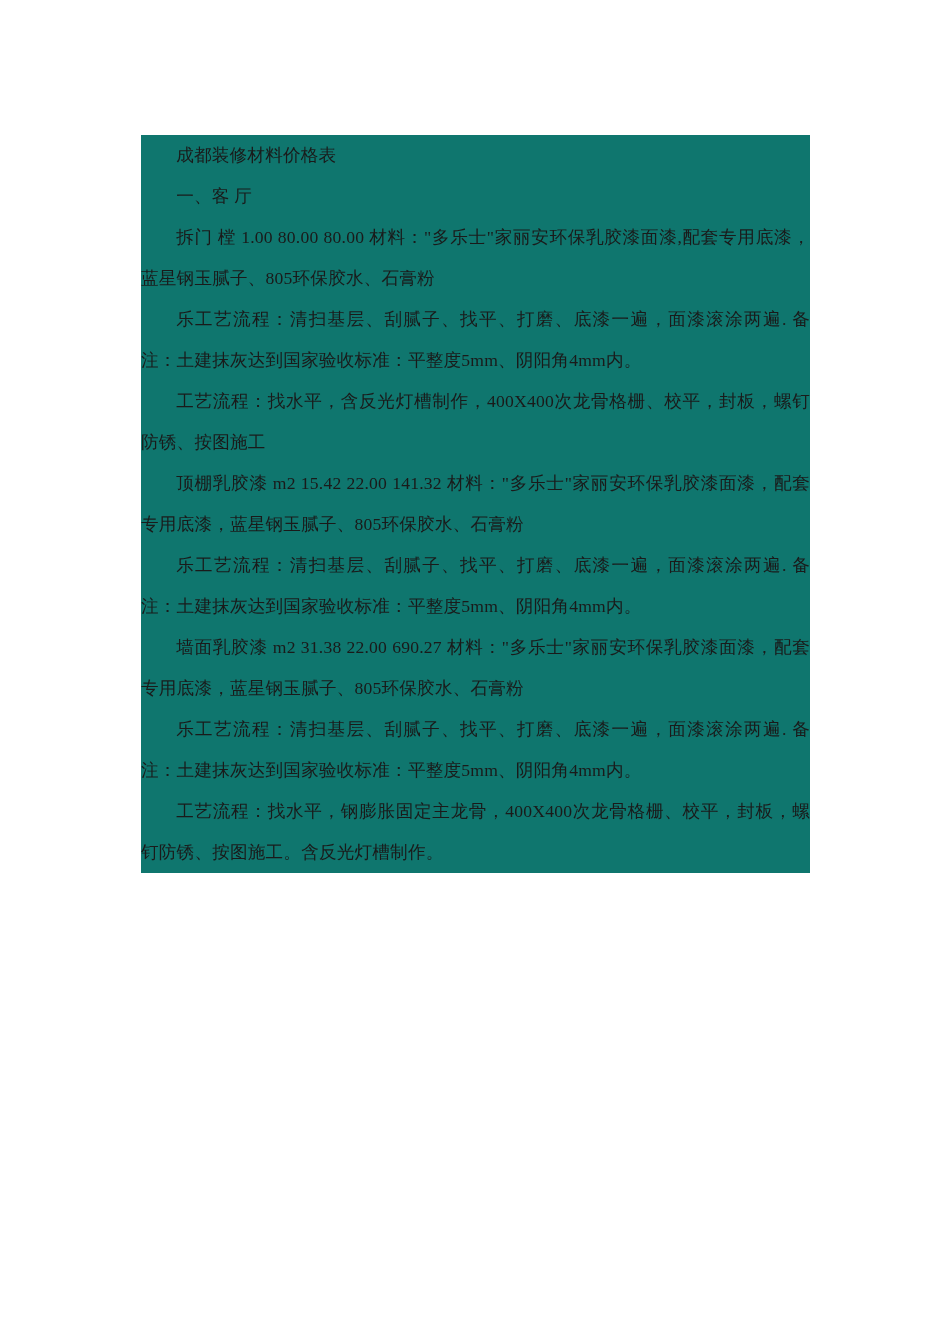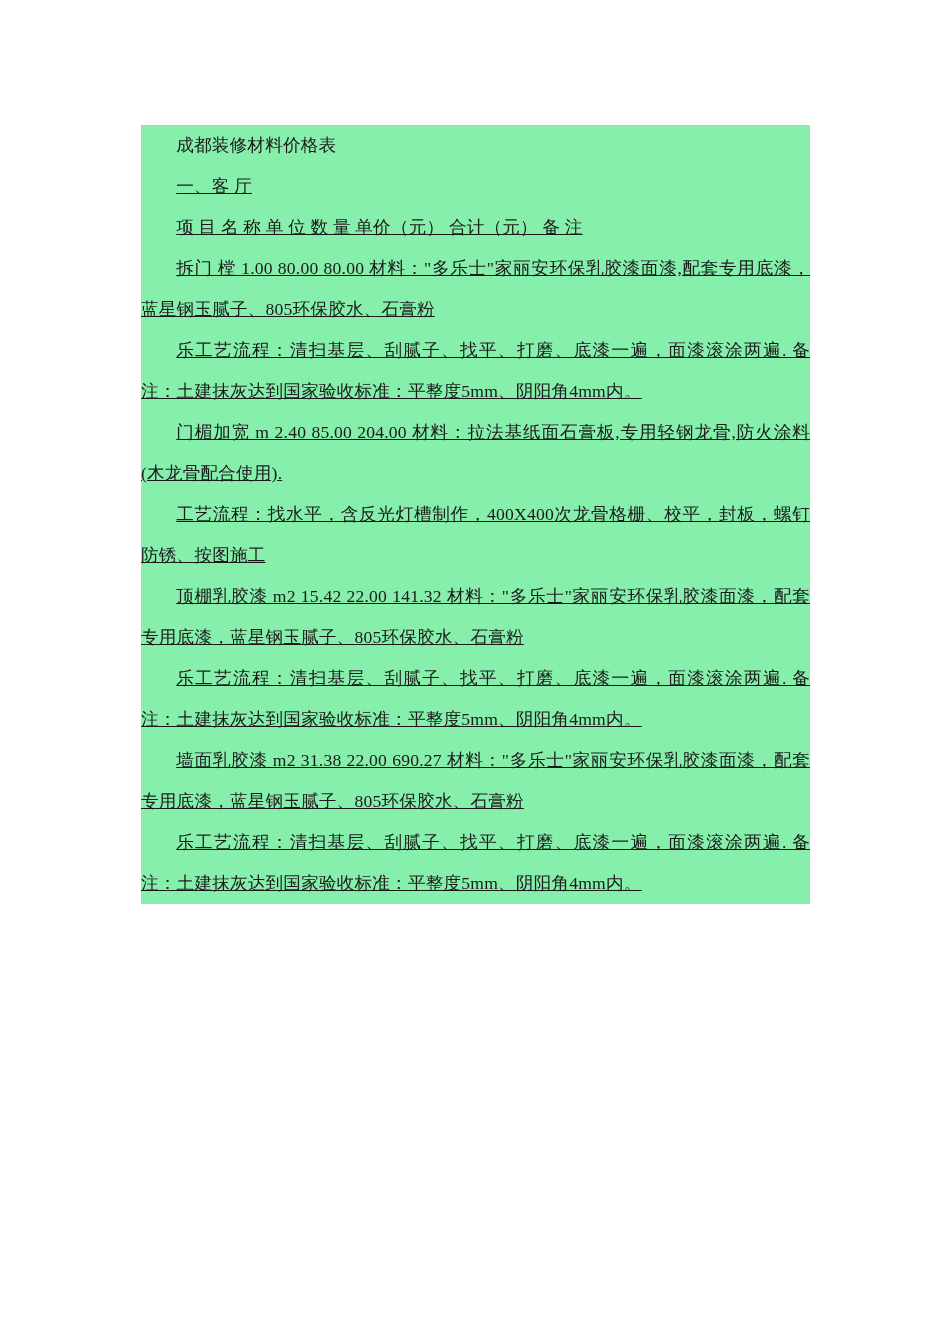--- a/index.html
+++ b/index.html
@@ -22,77 +22,75 @@
     top: 0;
     width: 950px;
     height: 1344px;
     background: #ffffff;
   }
 
   
   .doc-body {
     position: absolute;
     left: 141px;
-    top: 125px;
+    top: 135px;
     width: 669px;
-    background: #86efac;
+    background: #0f766e;
     padding: 0;
     box-sizing: border-box;
   }
 
   p.para {
     margin: 0;
     padding: 0 0 0 0;
     font-size: 17.6px;
     line-height: 41px;
     text-indent: 2em;
     text-align: justify;
     text-justify: inter-ideograph;
     letter-spacing: 0.2px;
     word-break: break-all;
     color: #1a1a1a;
   }
 
   p.para + p.para {
     margin-top: 0;
-    text-decoration: underline;
   }
 
   
   .title-line {
     text-indent: 2em;
   }
 </style>
 </head>
 <body>
 
 <div class="page">
 
   <div class="doc-body">
 
     <p class="para title-line">成都装修材料价格表</p>
 
     <p class="para title-line">一、客 厅</p>
 
-    <p class="para title-line">项 目 名 称 单 位 数 量 单价（元） 合计（元） 备 注</p>
 
     <p class="para">拆门 樘 1.00 80.00 80.00 材料："多乐士"家丽安环保乳胶漆面漆,配套专用底漆，蓝星钢玉腻子、805环保胶水、石膏粉</p>
 
     <p class="para">乐工艺流程：清扫基层、刮腻子、找平、打磨、底漆一遍，面漆滚涂两遍. 备 注：土建抹灰达到国家验收标准：平整度5mm、阴阳角4mm内。</p>
 
-    <p class="para">门楣加宽 m 2.40 85.00 204.00 材料：拉法基纸面石膏板,专用轻钢龙骨,防火涂料(木龙骨配合使用).</p>
 
     <p class="para">工艺流程：找水平，含反光灯槽制作，400X400次龙骨格栅、校平，封板，螺钉防锈、按图施工</p>
 
     <p class="para">顶棚乳胶漆 m2 15.42 22.00 141.32 材料："多乐士"家丽安环保乳胶漆面漆，配套专用底漆，蓝星钢玉腻子、805环保胶水、石膏粉</p>
 
     <p class="para">乐工艺流程：清扫基层、刮腻子、找平、打磨、底漆一遍，面漆滚涂两遍. 备 注：土建抹灰达到国家验收标准：平整度5mm、阴阳角4mm内。</p>
 
     <p class="para">墙面乳胶漆 m2 31.38 22.00 690.27 材料："多乐士"家丽安环保乳胶漆面漆，配套专用底漆，蓝星钢玉腻子、805环保胶水、石膏粉</p>
 
     <p class="para">乐工艺流程：清扫基层、刮腻子、找平、打磨、底漆一遍，面漆滚涂两遍. 备 注：土建抹灰达到国家验收标准：平整度5mm、阴阳角4mm内。</p>
 
 
+    <p class="para">工艺流程：找水平，钢膨胀固定主龙骨，400X400次龙骨格栅、校平，封板，螺钉防锈、按图施工。含反光灯槽制作。</p>
 
 
   </div>
 
 </div>
 
 </body></html>

